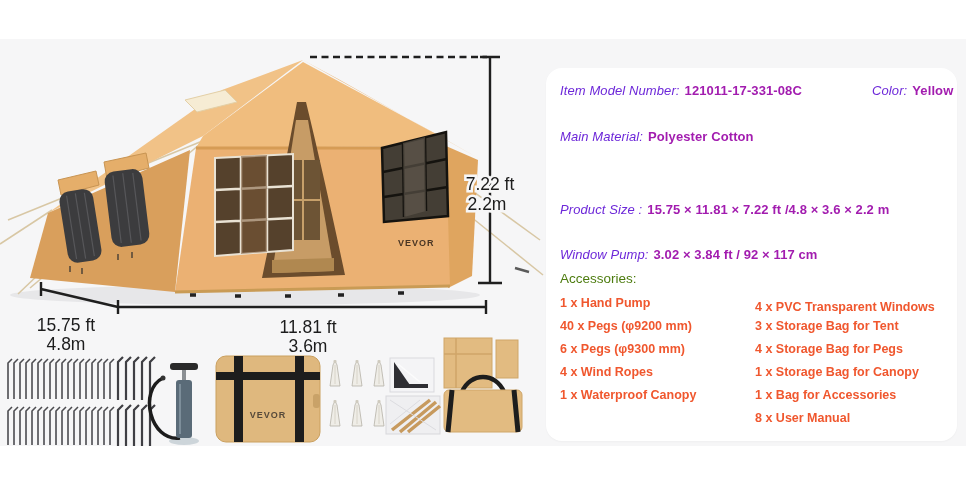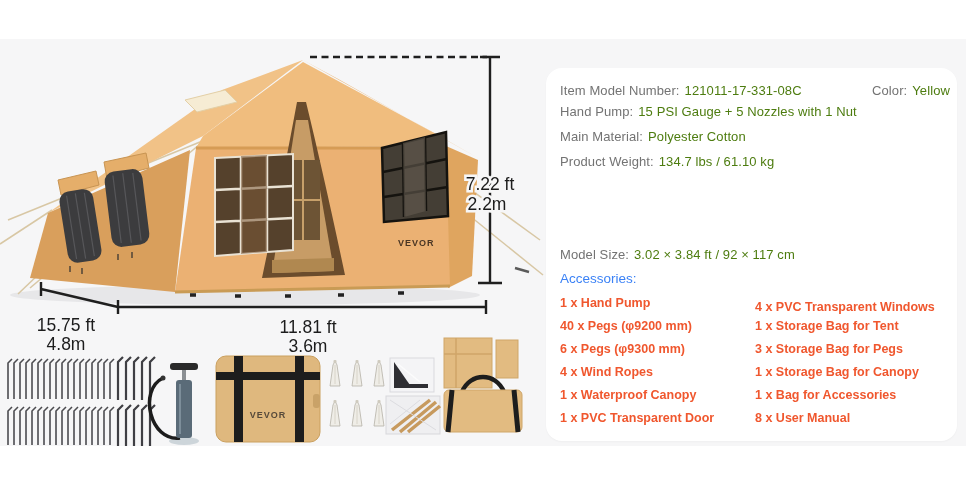--- a/index.html
+++ b/index.html
@@ -11,24 +11,24 @@
   .stage{position:absolute;left:0;top:39px;width:966px;height:407px;background:#f6f6f7;}
   svg.scene{position:absolute;left:0;top:38px;width:546px;height:410px;}
 
   
   .panel{
     position:absolute;left:546px;top:68px;width:411px;height:373px;
     background:#ffffff;border-radius:16px;
     box-shadow:0 1px 2px rgba(0,0,0,.03);
   }
   .prow{position:absolute;left:14px;right:4px;font-size:13px;color:#1b1b1b;white-space:nowrap;letter-spacing:.1px;}
-  .prow .lbl{font-weight:normal;color:#737373;}
-  .prow .val{font-weight:normal;color:#4d7c0f;margin-left:5px;}
+  .prow .lbl{font-weight:normal;color:#6d28d9;font-style:italic;}
+  .prow .val{font-weight:bold;color:#a21caf;margin-left:5px;}
   .color-pair{position:absolute;left:312px;top:0;}
-  .acc-head{position:absolute;left:14px;font-size:13.5px;color:#3b82f6;}
+  .acc-head{position:absolute;left:14px;font-size:13.5px;color:#4d7c0f;}
   .acc{position:absolute;font-size:12.5px;font-weight:bold;color:#F0572E;white-space:nowrap;}
   .acc.c1{left:14px;}
   .acc.c2{left:209px;}
 
   
   text.dim{font-family:"Liberation Sans",sans-serif;font-size:17.5px;fill:#1c1c1c;
            paint-order:stroke;stroke:#f6f6f7;stroke-width:5px;}
   text.logo{font-family:"Liberation Sans",sans-serif;font-weight:bold;letter-spacing:1px;}
 </style>
 </head>
@@ -188,41 +188,37 @@
 </svg>
 
 <div class="panel">
   <div class="prow" style="top:15px">
     <span class="lbl">Item Model Number:</span><span class="val">121011-17-331-08C</span>
     <span class="color-pair">
       <span class="lbl">Color:</span><span class="val">Yellow</span>
     </span>
   </div>
 
-  <div class="prow" style="top:36px">
-    <span class="lbl">Hand Pump:</span><span class="val">15 PSI Gauge + 5 Nozzles with 1 Nut</span>
-  </div>
   <div class="prow" style="top:61px">
     <span class="lbl">Main Material:</span><span class="val">Polyester Cotton</span>
   </div>
-  <div class="prow" style="top:86px">
-    <span class="lbl">Product Weight:</span><span class="val">134.7 lbs / 61.10 kg</span>
+  <div class="prow" style="top:134px">
+    <span class="lbl">Product Size :</span><span class="val">15.75 × 11.81 × 7.22 ft /4.8 × 3.6 × 2.2 m</span>
   </div>
   <div class="prow" style="top:179px">
-    <span class="lbl">Model Size:</span><span class="val">3.02 × 3.84 ft / 92 × 117 cm</span>
+    <span class="lbl">Window Pump:</span><span class="val">3.02 × 3.84 ft / 92 × 117 cm</span>
   </div>
 
   <div class="acc-head" style="top:203px">Accessories:</div>
 
   <div class="acc c1" style="top:228px">1 x Hand Pump</div>
   <div class="acc c1" style="top:251px">40 x Pegs (φ9200 mm)</div>
   <div class="acc c1" style="top:274px">6 x Pegs (φ9300 mm)</div>
   <div class="acc c1" style="top:297px">4 x Wind Ropes</div>
   <div class="acc c1" style="top:320px">1 x Waterproof Canopy</div>
-  <div class="acc c1" style="top:343px">1 x PVC Transparent Door</div>
 
   <div class="acc c2" style="top:232px">4 x PVC Transparent Windows</div>
-  <div class="acc c2" style="top:251px">1 x Storage Bag for Tent</div>
-  <div class="acc c2" style="top:274px">3 x Storage Bag for Pegs</div>
+  <div class="acc c2" style="top:251px">3 x Storage Bag for Tent</div>
+  <div class="acc c2" style="top:274px">4 x Storage Bag for Pegs</div>
   <div class="acc c2" style="top:297px">1 x Storage Bag for Canopy</div>
   <div class="acc c2" style="top:320px">1 x Bag for Accessories</div>
   <div class="acc c2" style="top:343px">8 x User Manual</div>
 </div>
 
 </body></html>

